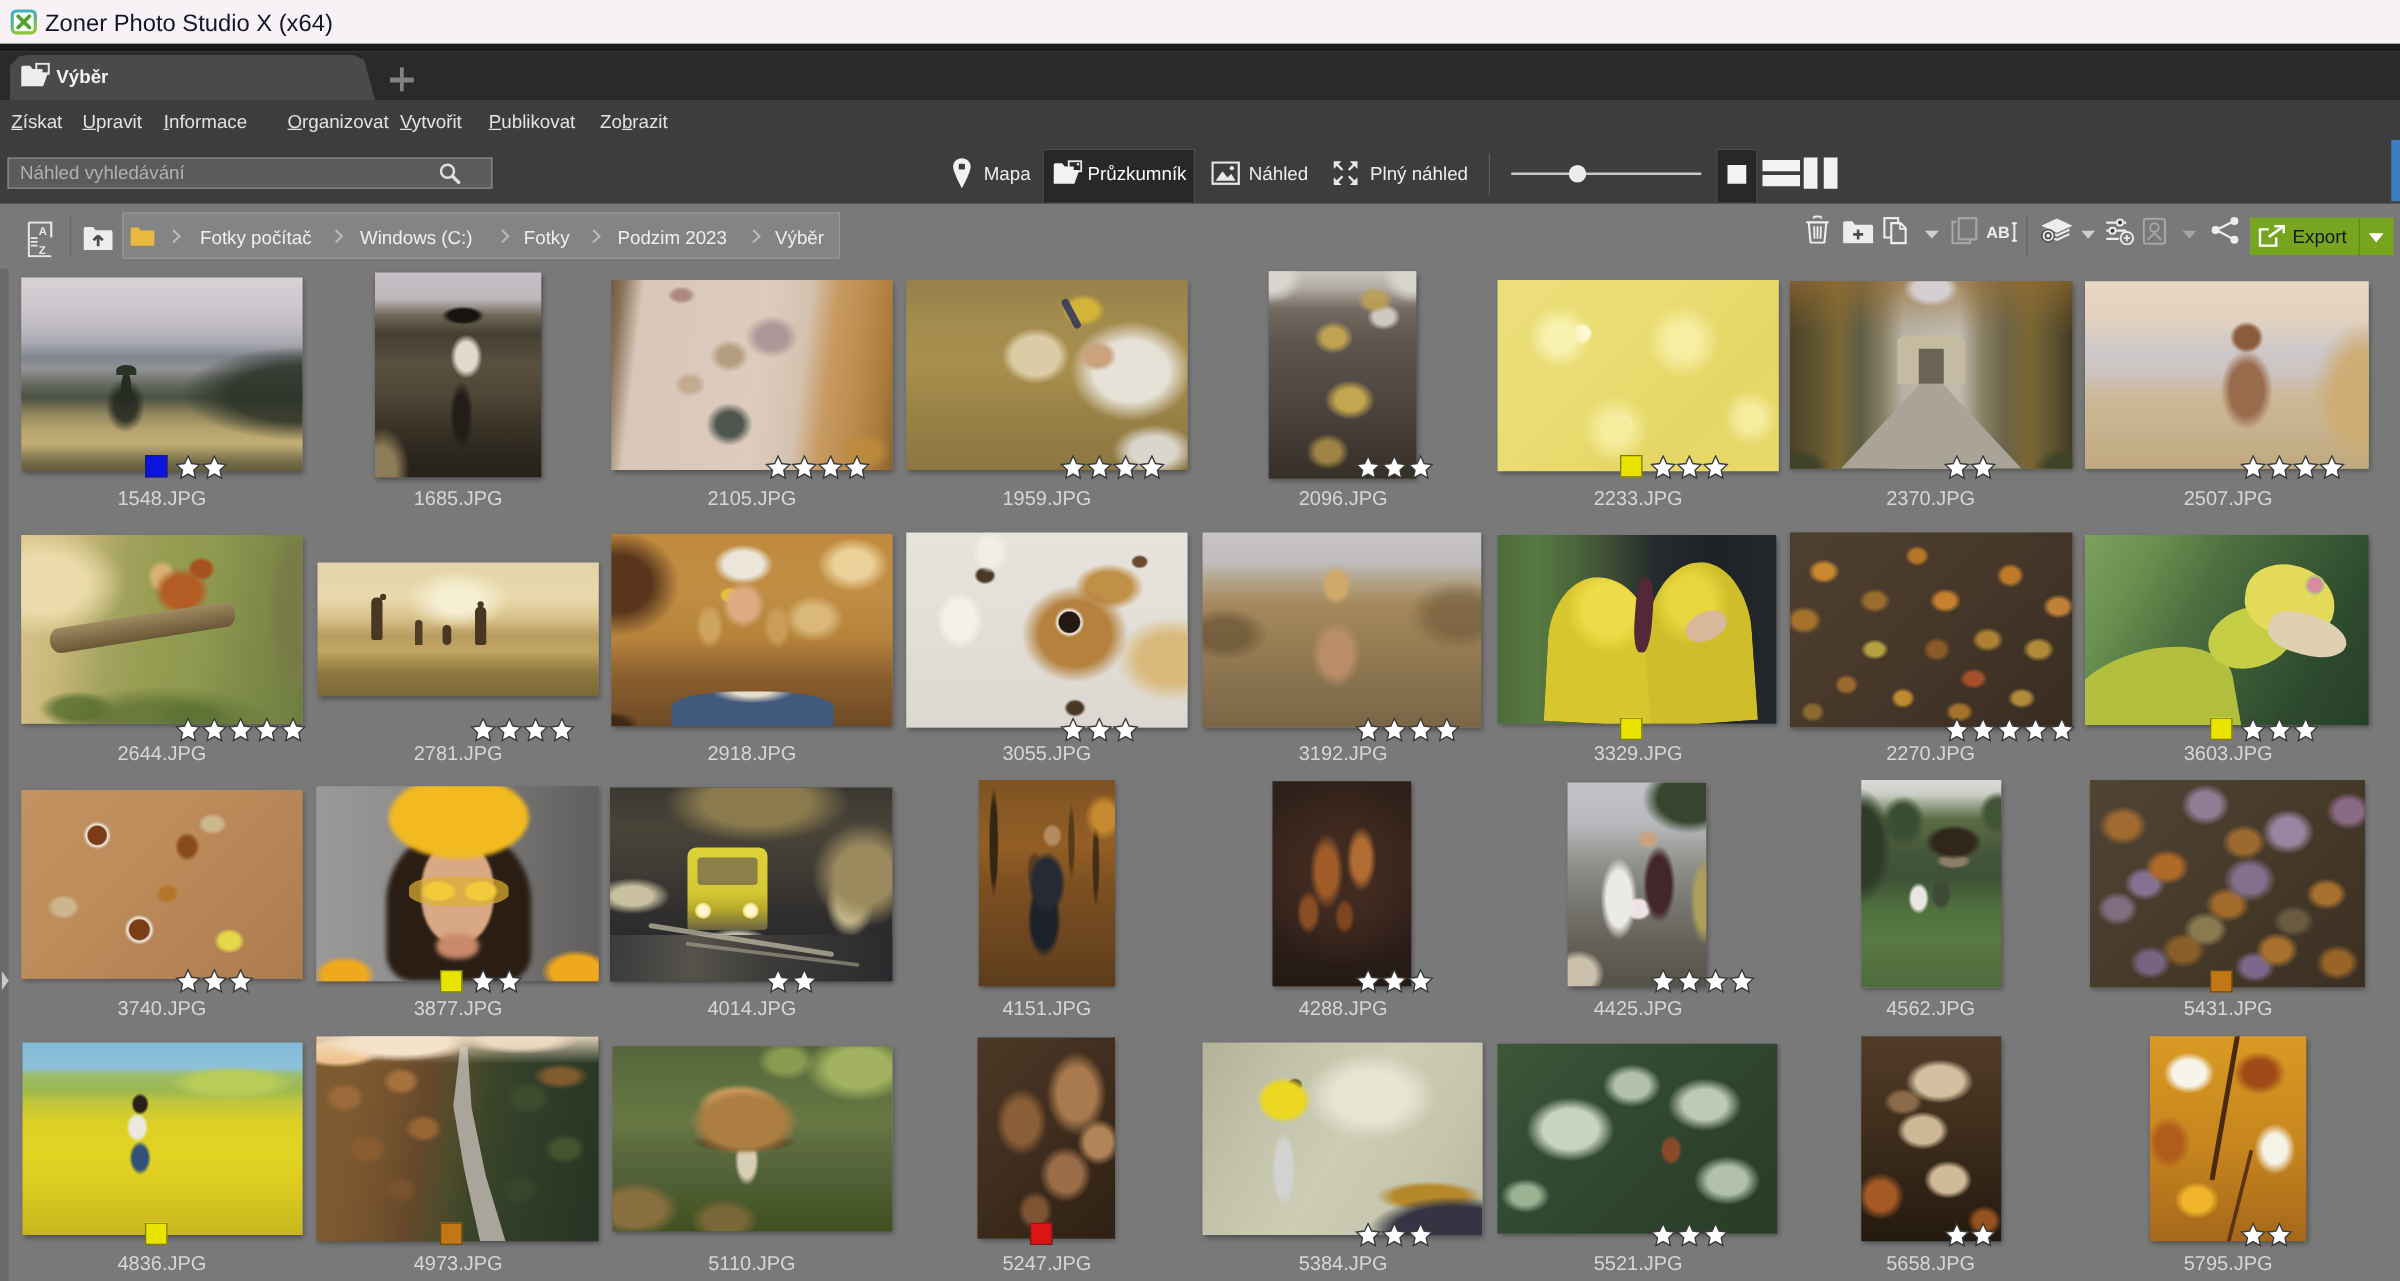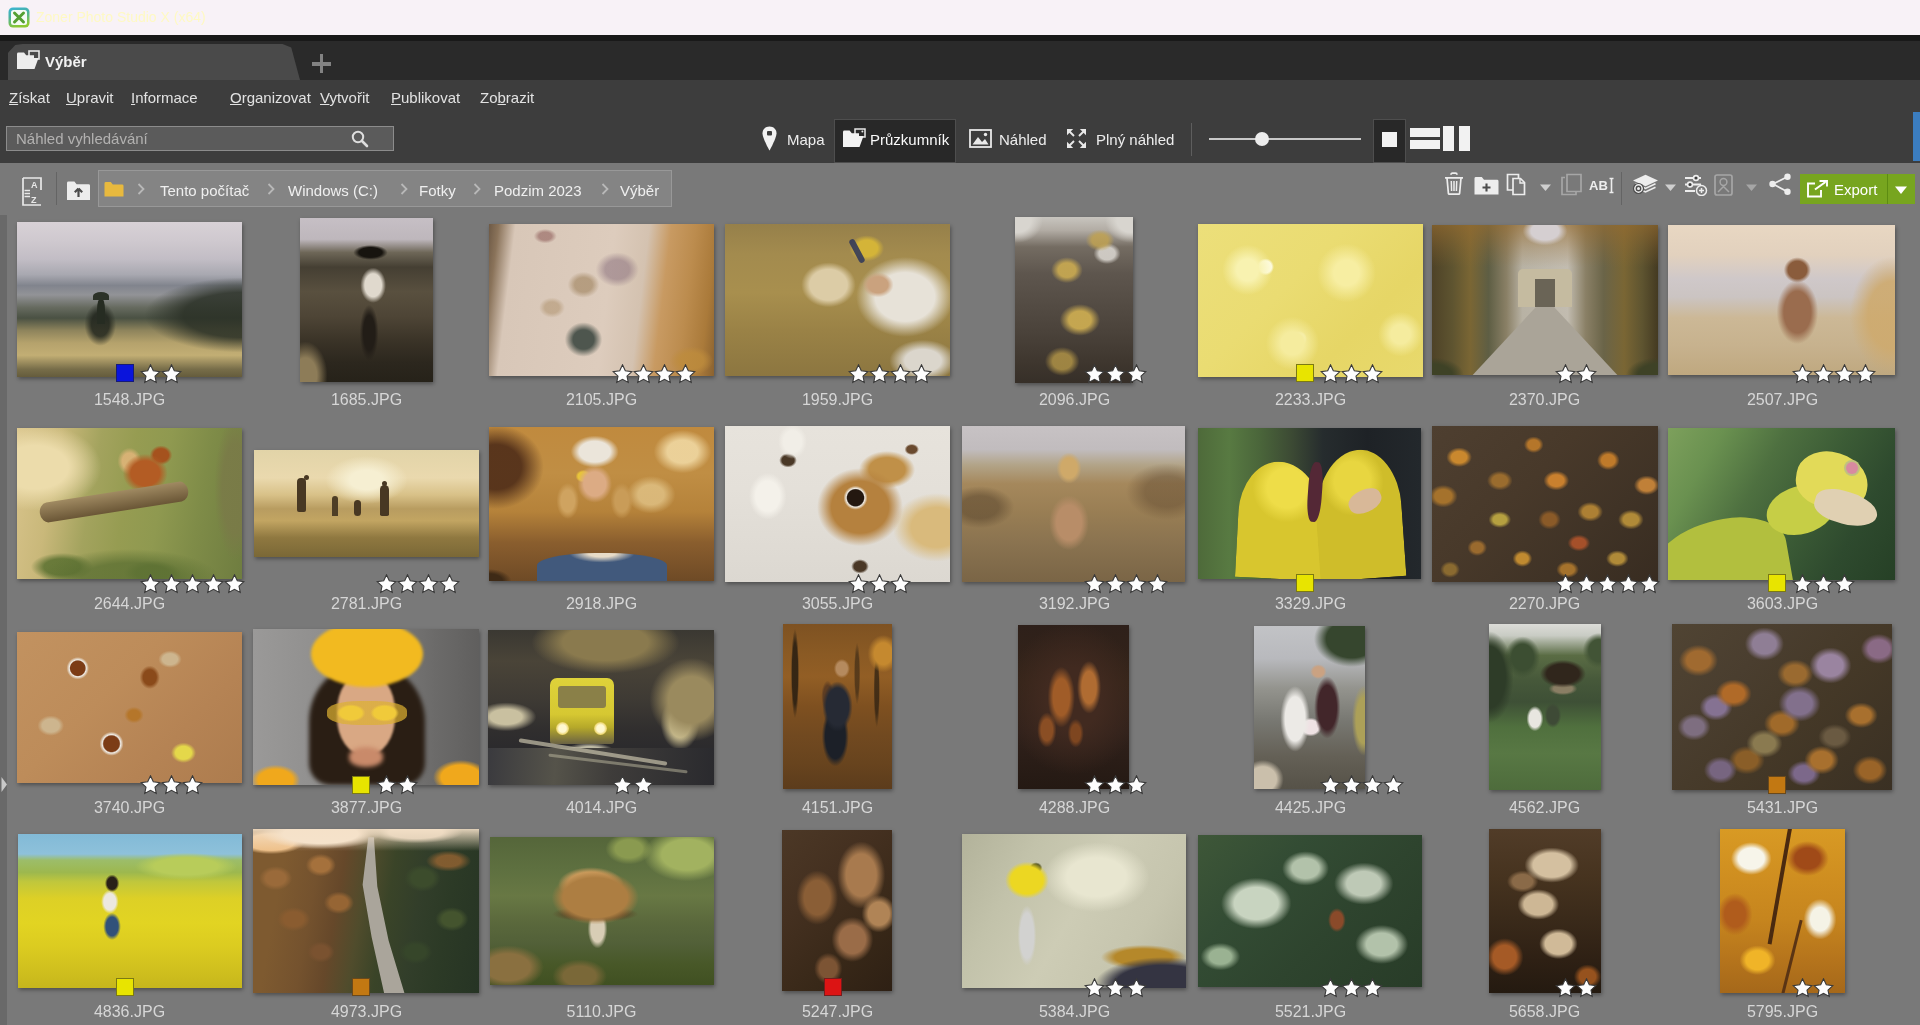--- a/index.html
+++ b/index.html
@@ -6,21 +6,21 @@
       <linearGradient id="lg" x1="0" y1="0" x2="0.3" y2="1">
         <stop offset="0" stop-color="#3ab6d8"></stop>
         <stop offset="0.45" stop-color="#4ab0a0"></stop>
         <stop offset="1" stop-color="#8cc832"></stop>
       </linearGradient>
     </defs>
     <rect x="0.5" y="0.5" width="21" height="20" rx="4.5" fill="url(#lg)"></rect>
     <rect x="3" y="3" width="16" height="15" rx="2.5" fill="#f6fbf6"></rect>
     <path d="M6.5 6 L15.5 15 M15.5 6 L6.5 15" stroke="#55a032" stroke-width="3" stroke-linecap="round"></path>
   </svg>
-<div class="ab" style="left:36px;top:9px;font-size:14px;color:#fef9c3">Zoner Photo Studio X (x64)</div>
+<div class="ab" style="left:36px;top:9px;font-size:19px;color:#0f172a">Zoner Photo Studio X (x64)</div>
 <div class="ab" id="darkline"></div>
 <div class="ab" id="tabbar"></div>
 <div class="ab" id="tab"></div>
 <svg class="ab" style="left:16px;top:50px" width="25" height="20" viewBox="0 0 25 20">
     <rect x="13" y="1" width="10" height="8" fill="none" stroke="#e8e8e8" stroke-width="1.6"></rect>
     <path d="M1 19 L1 4 Q1 2.6 2.4 2.6 L8 2.6 L10.2 5.2 L18 5.2 L18 8 L22.5 8 L18.5 19 Z" fill="#ededed"></path>
   </svg>
 <div class="ab" style="left:45px;top:53px;font-size:15px;font-weight:bold;color:#f2f2f2">Výběr</div>
 <div class="ab" style="left:312px;top:54px;width:19px;height:19px">
     <div style="position:absolute;left:0;top:8px;width:19px;height:3.6px;background:#828282"></div>
@@ -88,21 +88,21 @@
   </svg>
 <div class="ab" style="left:56px;top:172px;width:1px;height:33px;background:#646464"></div>
 <svg class="ab" style="left:66px;top:176px" width="25" height="29" viewBox="0 0 25 29">
     <path d="M1 24 L1 7 Q1 5.6 2.4 5.6 L8.4 5.6 L10.6 8.2 L22.6 8.2 Q24 8.2 24 9.6 L24 24 Z" fill="#ededed"></path>
     <path d="M12.5 21 L12.5 12.5 M12.5 12.5 L8.8 16.2 M12.5 12.5 L16.2 16.2" stroke="#4c4c4c" stroke-width="2.2" fill="none"></path>
   </svg>
 <div class="ab" id="crumbpill"></div>
 <svg class="ab" style="left:104px;top:181px" width="20" height="16" viewBox="0 0 20 16">
     <path d="M0.5 15.5 L0.5 2.4 Q0.5 1 1.9 1 L6.8 1 L8.8 3.4 L18.1 3.4 Q19.5 3.4 19.5 4.8 L19.5 15.5 Z" fill="#e8b93e"></path>
   </svg>
-<div class="ci" style="left:160px">Tento počítač</div>
+<div class="ci" style="left:160px">Fotky počítač</div>
 <div class="ci" style="left:288px">Windows  (C:)</div>
 <div class="ci" style="left:419px">Fotky</div>
 <div class="ci" style="left:494px">Podzim 2023</div>
 <div class="ci" style="left:620px">Výběr</div>
 <svg class="ab" style="left:137px;top:183px" width="8" height="12" viewBox="0 0 8 12">
     <path d="M1.5 1 L6.5 6 L1.5 11" fill="none" stroke="#b8b8b8" stroke-width="1.8"></path>
   </svg>
 <svg class="ab" style="left:267px;top:183px" width="8" height="12" viewBox="0 0 8 12">
     <path d="M1.5 1 L6.5 6 L1.5 11" fill="none" stroke="#b8b8b8" stroke-width="1.8"></path>
   </svg>
@@ -171,21 +171,21 @@
     <circle cx="4.5" cy="11" r="3.2" fill="#ededed"></circle>
     <circle cx="19.5" cy="18.8" r="3.2" fill="#ededed"></circle>
   </svg>
 <div class="ab" id="export"></div>
 <div class="ab" style="left:1887px;top:174px;width:1px;height:30px;background:#5d8c12"></div>
 <svg class="ab" style="left:1806px;top:180px" width="23" height="18" viewBox="0 0 23 18">
     <path d="M9 3.5 L2 3.5 L2 16.5 L15 16.5 L15 10" fill="none" stroke="#fff" stroke-width="1.9"></path>
     <path d="M9 9.5 L19.5 2" stroke="#fff" stroke-width="2.1"></path>
     <path d="M13.5 1 L21 1 L21 6.5" fill="none" stroke="#fff" stroke-width="1.9"></path>
   </svg>
-<div class="ab" style="left:1834px;top:181px;font-size:15px;color:#ffffff">Export</div>
+<div class="ab" style="left:1834px;top:181px;font-size:15px;color:#0f172a">Export</div>
 <svg class="ab" style="left:1895px;top:186px" width="12" height="8" viewBox="0 0 12 8">
     <path d="M0 0.5 L12 0.5 L6 8 Z" fill="#fff"></path>
   </svg>
 <div class="ab" id="grid"></div>
 <div class="ab" id="lstrip"></div>
 <svg class="ab" style="left:0px;top:775px" width="8" height="19" viewBox="0 0 8 19">
     <path d="M1.5 2 L7 9.5 L1.5 17 Z" fill="#c9c9c9"></path>
   </svg>
 <div class="phx" style="left:17px;top:222px;width:225px;height:155px;background:radial-gradient(22px 30px at 37% 66%, rgba(34,38,30,.85) 40%, rgba(34,38,30,0) 72%),radial-gradient(130px 50px at 100% 60%, rgba(42,48,38,.85) 45%, rgba(42,48,38,0) 75%),linear-gradient(180deg,#d8d1d6 0%,#cfc9cf 12%,#c2bdc5 24%,#a8a8b0 34%,#81848d 41%,#929397 47%,#676b60 55%,#4a5143 62%,#8e845c 70%,#b5a26c 78%,#c2ae74 86%,#776d49 95%,#655c3c 100%);overflow:hidden">
     <div style="position:absolute;left:80px;top:76px;width:8px;height:26px;background:#262c22;border-radius:45% 45% 0 0"></div>

